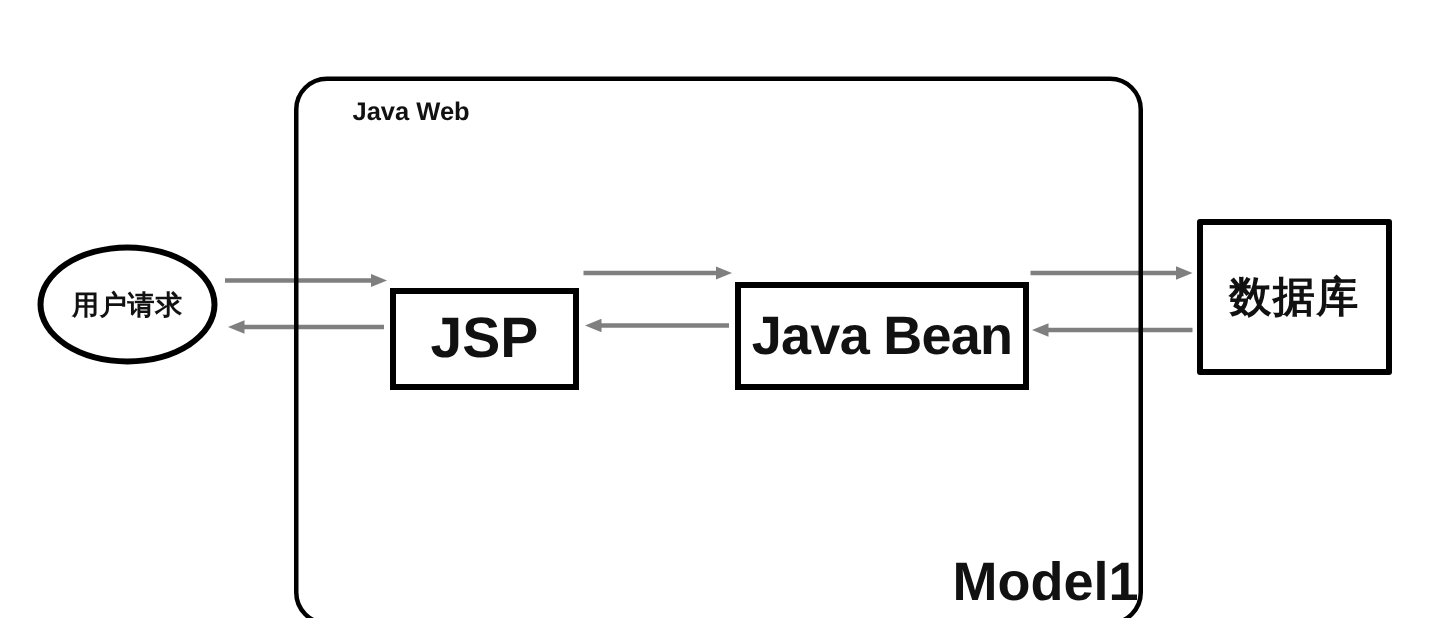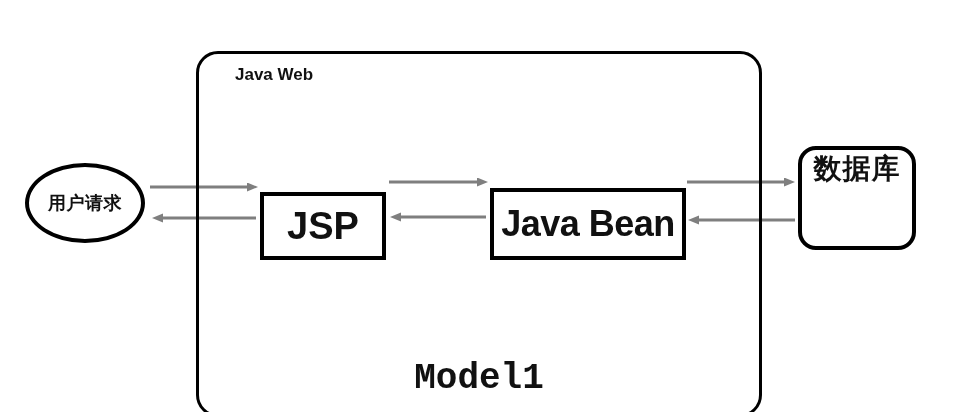--- a/index.html
+++ b/index.html
@@ -50,43 +50,43 @@
     z-index: 2;
     margin-top: 29px;
   }
   .outer-title {
     position: absolute;
     left: 36px; top: 11px;
     font-weight: bold; font-size: 17px;
   }
   .outer-caption {
     position: absolute;
-    left: 0; right: 0; bottom: 15px;
-    text-align: center;
-    font-weight: bold; font-size: 36px; font-family: Liberation Mono, monospace;
+    left: 0; right: 0; bottom: 5px;
+    text-align: right;
+    font-weight: bold; font-size: 36px;
   }
 
   .rect {
     position: absolute;
     border: 4px solid var(--border);
     background: var(--background);
     display: flex; align-items: center; justify-content: center;
     font-weight: bold;
   }
   .jsp  { left: 61px;  top: 138px; width: 126px; height: 68px; font-size: 38px; }
   .bean { left: 291px; top: 134px; width: 196px; height: 72px; font-size: 36px; letter-spacing: -0.5px; }
 
   .node-db {
     position: absolute;
     left: 798px; top: 146px;
-    width: 118px; height: 104px;
+    width: 130px; height: 104px;
     border: 4px solid var(--border);
-    border-radius: 18px;
+    border-radius: 2px;
     background: var(--background);
-    display: flex; align-items: flex-start; justify-content: center;
+    display: flex; align-items: center; justify-content: center;
     font-weight: bold; font-size: 28px;
     letter-spacing: 1px;
     z-index: 2;
   }
 </style>
 </head>
 <body>
 
 <div class="canvas">
 

